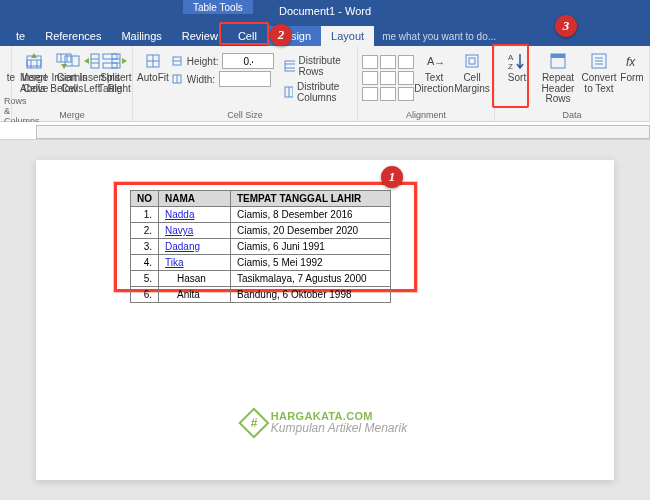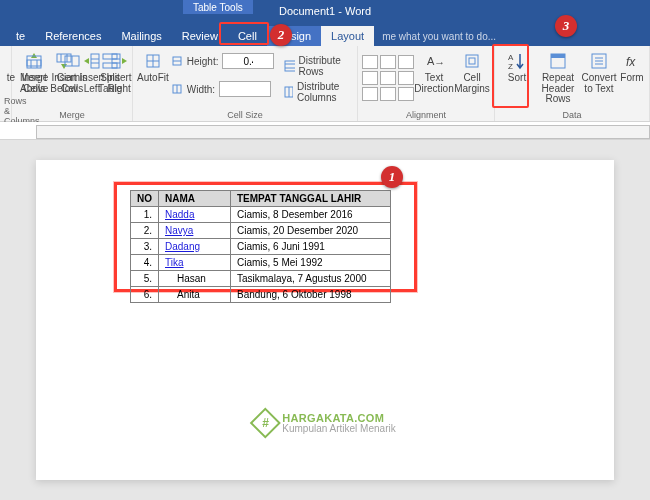--- a/index.html
+++ b/index.html
@@ -11,21 +11,21 @@
   .ribbon-tabs .tab { padding:4px 10px; cursor:pointer; }
   .ribbon-tabs .tab.active { background:#f3f3f3; color:#2b579a; }
   .ribbon-tabs .tellme { color:#cdd7e8; font-size:10px; margin-left:8px; padding:4px 0;}
   .ribbon { background:#f3f3f3; height:76px; border-bottom:1px solid #d4d4d4; display:flex; width:100%; }
   .group { display:flex; flex-direction:column; justify-content:space-between; border-right:1px solid #e1e1e1; padding:3px 4px 1px 4px; }
   .group-label { text-align:center; font-size:9px; color:#666; padding-top:2px; }
   .btns { display:flex; gap:2px; flex:1; align-items:flex-start; }
   .vbtn { display:flex; flex-direction:column; align-items:center; width:36px; font-size:10px; color:#444; text-align:center; line-height:1.05; padding-top:2px; }
   .vbtn .ic { width:20px; height:20px; margin-bottom:2px; display:flex; align-items:center; justify-content:center; }
   svg { display:block; }
-  .cellsize { display:flex; flex-direction:column; gap:12px; font-size:10px; color:#444; padding-top:4px; }
+  .cellsize { display:flex; flex-direction:column; gap:2px; font-size:10px; color:#444; padding-top:4px; }
   .cellsize .row { display:flex; align-items:center; gap:4px; }
   .cellsize input { width:52px; font-size:10px; height:16px; border:1px solid #ababab; padding:0 20px; background:#fff; }
   .dist { font-size:10px; color:#444; display:flex; flex-direction:column; gap:4px; padding:6px 4px 0 8px; }
   .dist .row { display:flex; align-items:center; gap:4px; }
   .align-grid { display:grid; grid-template-columns:repeat(3,16px); grid-template-rows:repeat(3,14px); gap:2px; padding-top:6px;}
   .align-grid div { border:1px solid #ababab; background:#fff; }
   .ruler { height:18px; background:#fff; border-bottom:1px solid #d4d4d4; position:relative; }
   .ruler::before { content:""; position:absolute; left:36px; right:0; top:3px; height:12px; background:linear-gradient(to right,#f3f3f3,#f3f3f3); border:1px solid #c0c0c0;}
   .page-area { background:#e6e6e6; height:360px; padding:20px 36px; overflow:hidden; position:relative;}
   .page { background:#fff; width:100%; height:100%; box-shadow:0 2px 8px rgba(0,0,0,.15); position:relative; padding:30px 24px;}
@@ -36,21 +36,21 @@
   table.data td.no { text-align:right; width:28px;}
   table.data td.nm { width:72px; color:#1a1adb; text-decoration:underline;}
   table.data td.nm.plain { color:#000; text-decoration:none;padding-left:18px;}
   .marker { position:absolute; width:22px; height:22px; border-radius:50%; background:#d32f2f; color:#fff; font-weight:bold; font-style:italic; font-size:13px; display:flex; align-items:center; justify-content:center; box-shadow:0 1px 3px rgba(0,0,0,.4); font-family:Georgia,serif;}
   .redbox { position:absolute; border:2px solid #ff3b30; border-radius:2px; }
   .watermark { position:absolute; left:50%; bottom:46px; transform:translateX(-50%); display:flex; align-items:center; gap:6px; opacity:.9;}
   .watermark .logo { width:22px; height:22px; border:2px solid #7cb342; transform:rotate(45deg); display:flex; align-items:center; justify-content:center; color:#7cb342; font-weight:bold; font-size:12px;}
   .watermark .logo span{ transform:rotate(-45deg);}
   .watermark .txt { line-height:1; }
   .watermark .t1 { color:#7cb342; font-weight:bold; font-size:11px; letter-spacing:.3px;}
-  .watermark .t2 { color:#999; font-size:10px; }
+  .watermark .t2 { color:#999; font-size:12px;font-style:italic; }
   .tab.context { background:#4472c4; color:#fff; }
 </style>
 </head>
 <body>
 
 <div class="titlebar">
   <div class="tabletools">Table Tools</div>
   <div class="doctitle">Document1 - Word</div>
 </div>
 

